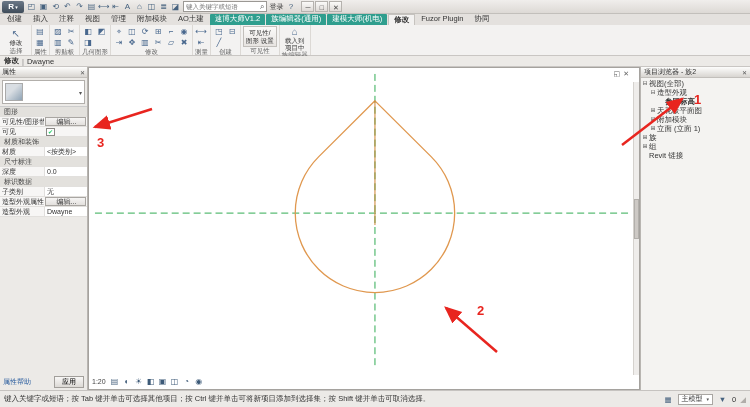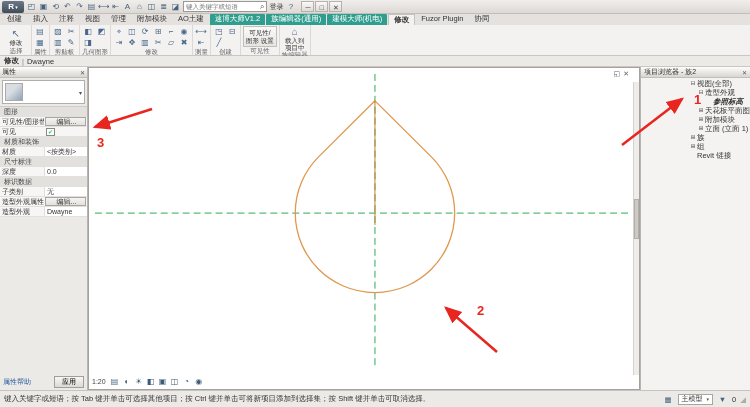--- a/index.html
+++ b/index.html
@@ -78,24 +78,24 @@
   .vwbtns span { cursor:pointer; }
   .vscroll { position:absolute; top:14px; right:0; width:6px; bottom:14px; background:#efedeb; border-left:1px solid #d5d2ce; }
   .vthumb { position:absolute; top:40%; left:0; right:0; height:40px; background:#cdc9c5; border:1px solid #b2afab; }
 
   
   .browser { width:110px; background:#f4f3f1; border-left:1px solid #b8b5b1; display:flex; flex-direction:column; font-size:7.5px; }
   .btitle { height:11px; background:linear-gradient(#fdfdfc,#d8d5d1); border-bottom:1px solid #c2bfbb; display:flex; align-items:center; padding:0 3px; font-size:7px; }
   .btitle .grow { flex:1; }
   .bclose { cursor:pointer; color:#555; font-size:6px; }
   .btree { padding:1px 0; }
-  .trow { height:9px; line-height:9px; display:flex; align-items:center; cursor:pointer; white-space:nowrap;margin-left:48px; }
+  .trow { height:9px; line-height:9px; display:flex; align-items:center; cursor:pointer; white-space:nowrap; }
   .texp { width:8px; text-align:center; font-size:6px; color:#555; flex:0 0 auto; cursor:pointer; }
   .trow.ind1 { padding-left:8px; }
-  .trow.ind2 { padding-left:16px;font-style:italic; }
+  .trow.ind2 { padding-left:16px; }
   .trow.bold .tlabel { font-weight:bold; }
 
   
   .statusbar { height:17px; background:#eceae7; border-top:1px solid #c6c3c0; display:flex; align-items:center; padding:0 4px; gap:4px; font-size:7.5px; flex:0 0 auto; }
   .hint { flex:1; white-space:nowrap; overflow:hidden; text-overflow:ellipsis; }
   .sicon { width:11px; text-align:center; color:#46627f; cursor:pointer; }
   .mainmodel { display:flex; align-items:center; gap:4px; background:#fff; border:1px solid #a9a6a2; height:11px; padding:0 3px; font-size:7px; cursor:pointer; }
   .mainmodel .caret { font-size:5px; color:#555; }
   .grip { color:#b0ada9; cursor:nwse-resize; }
 

